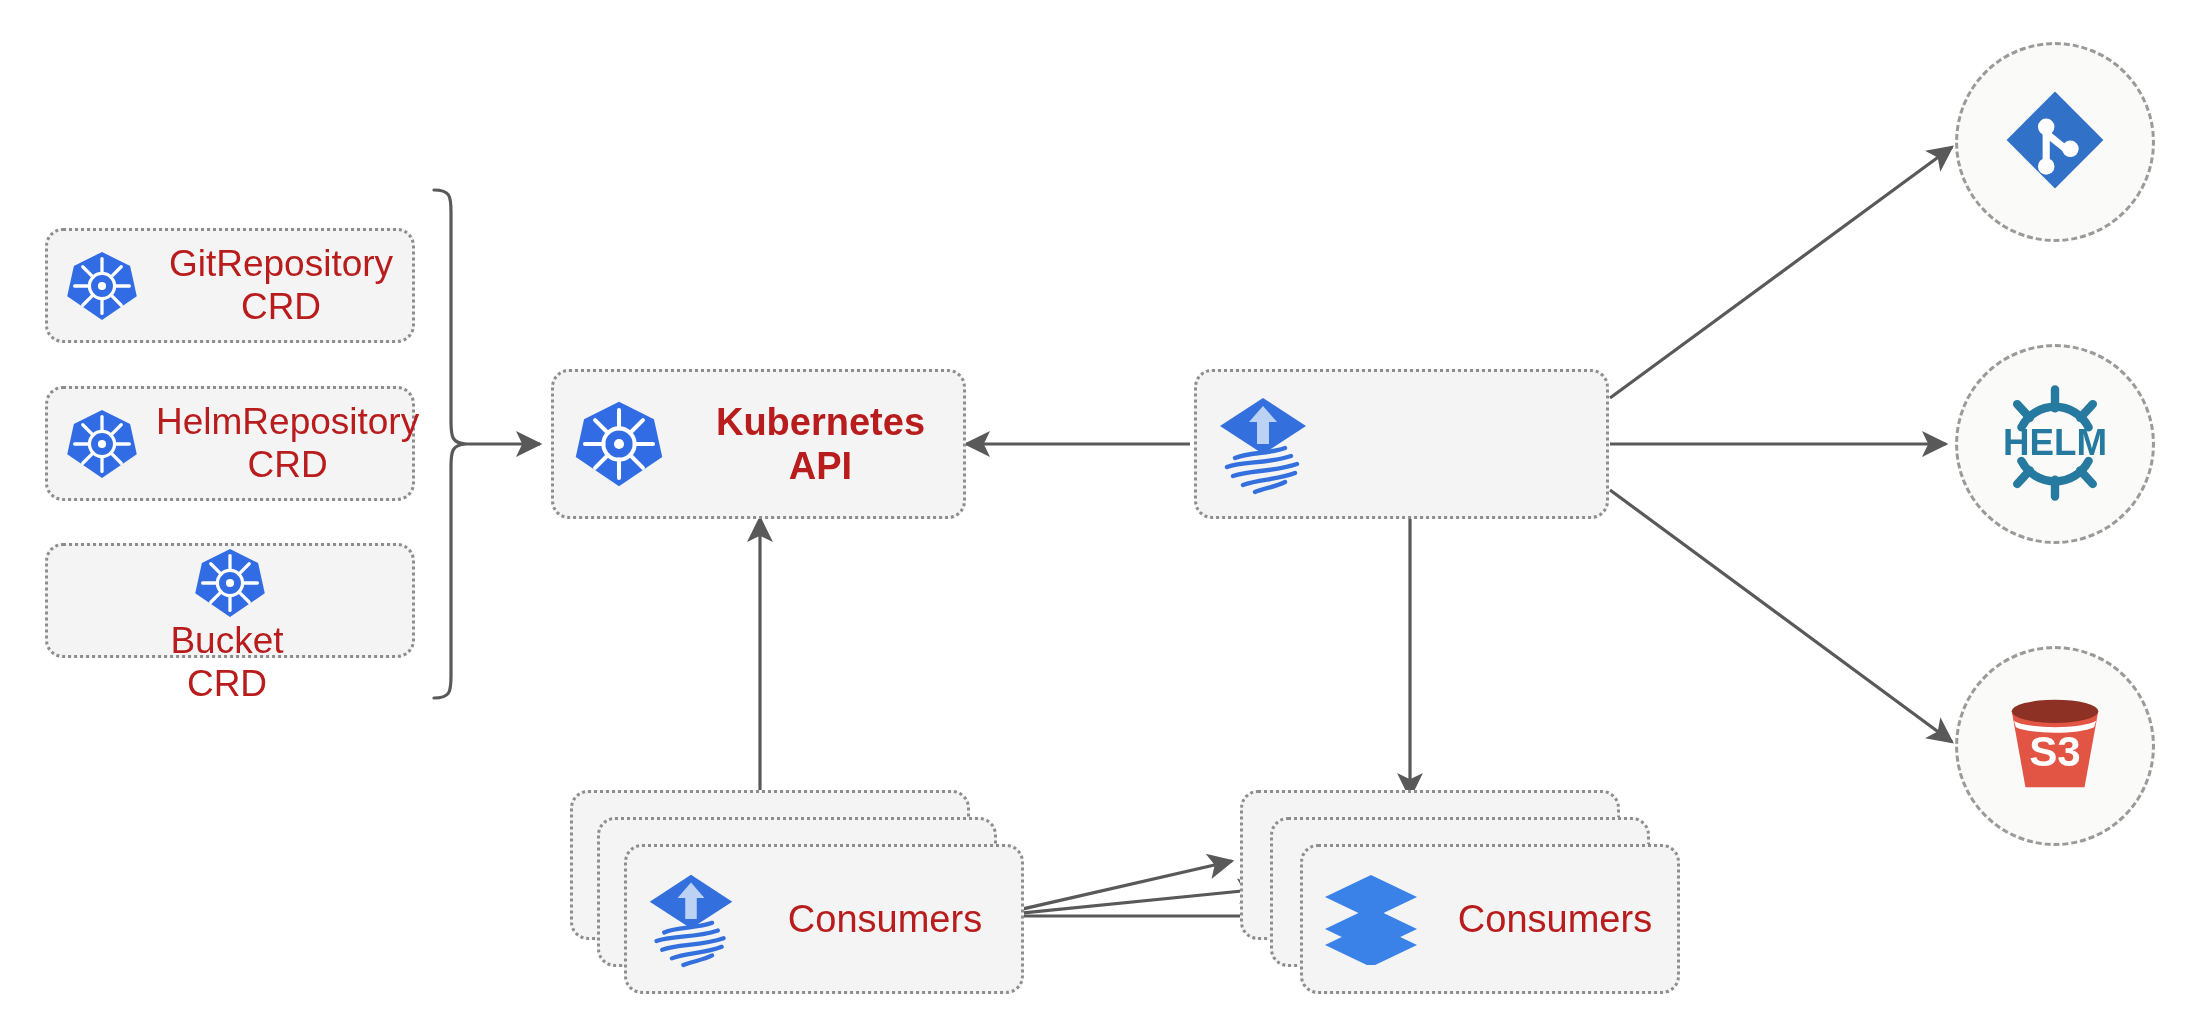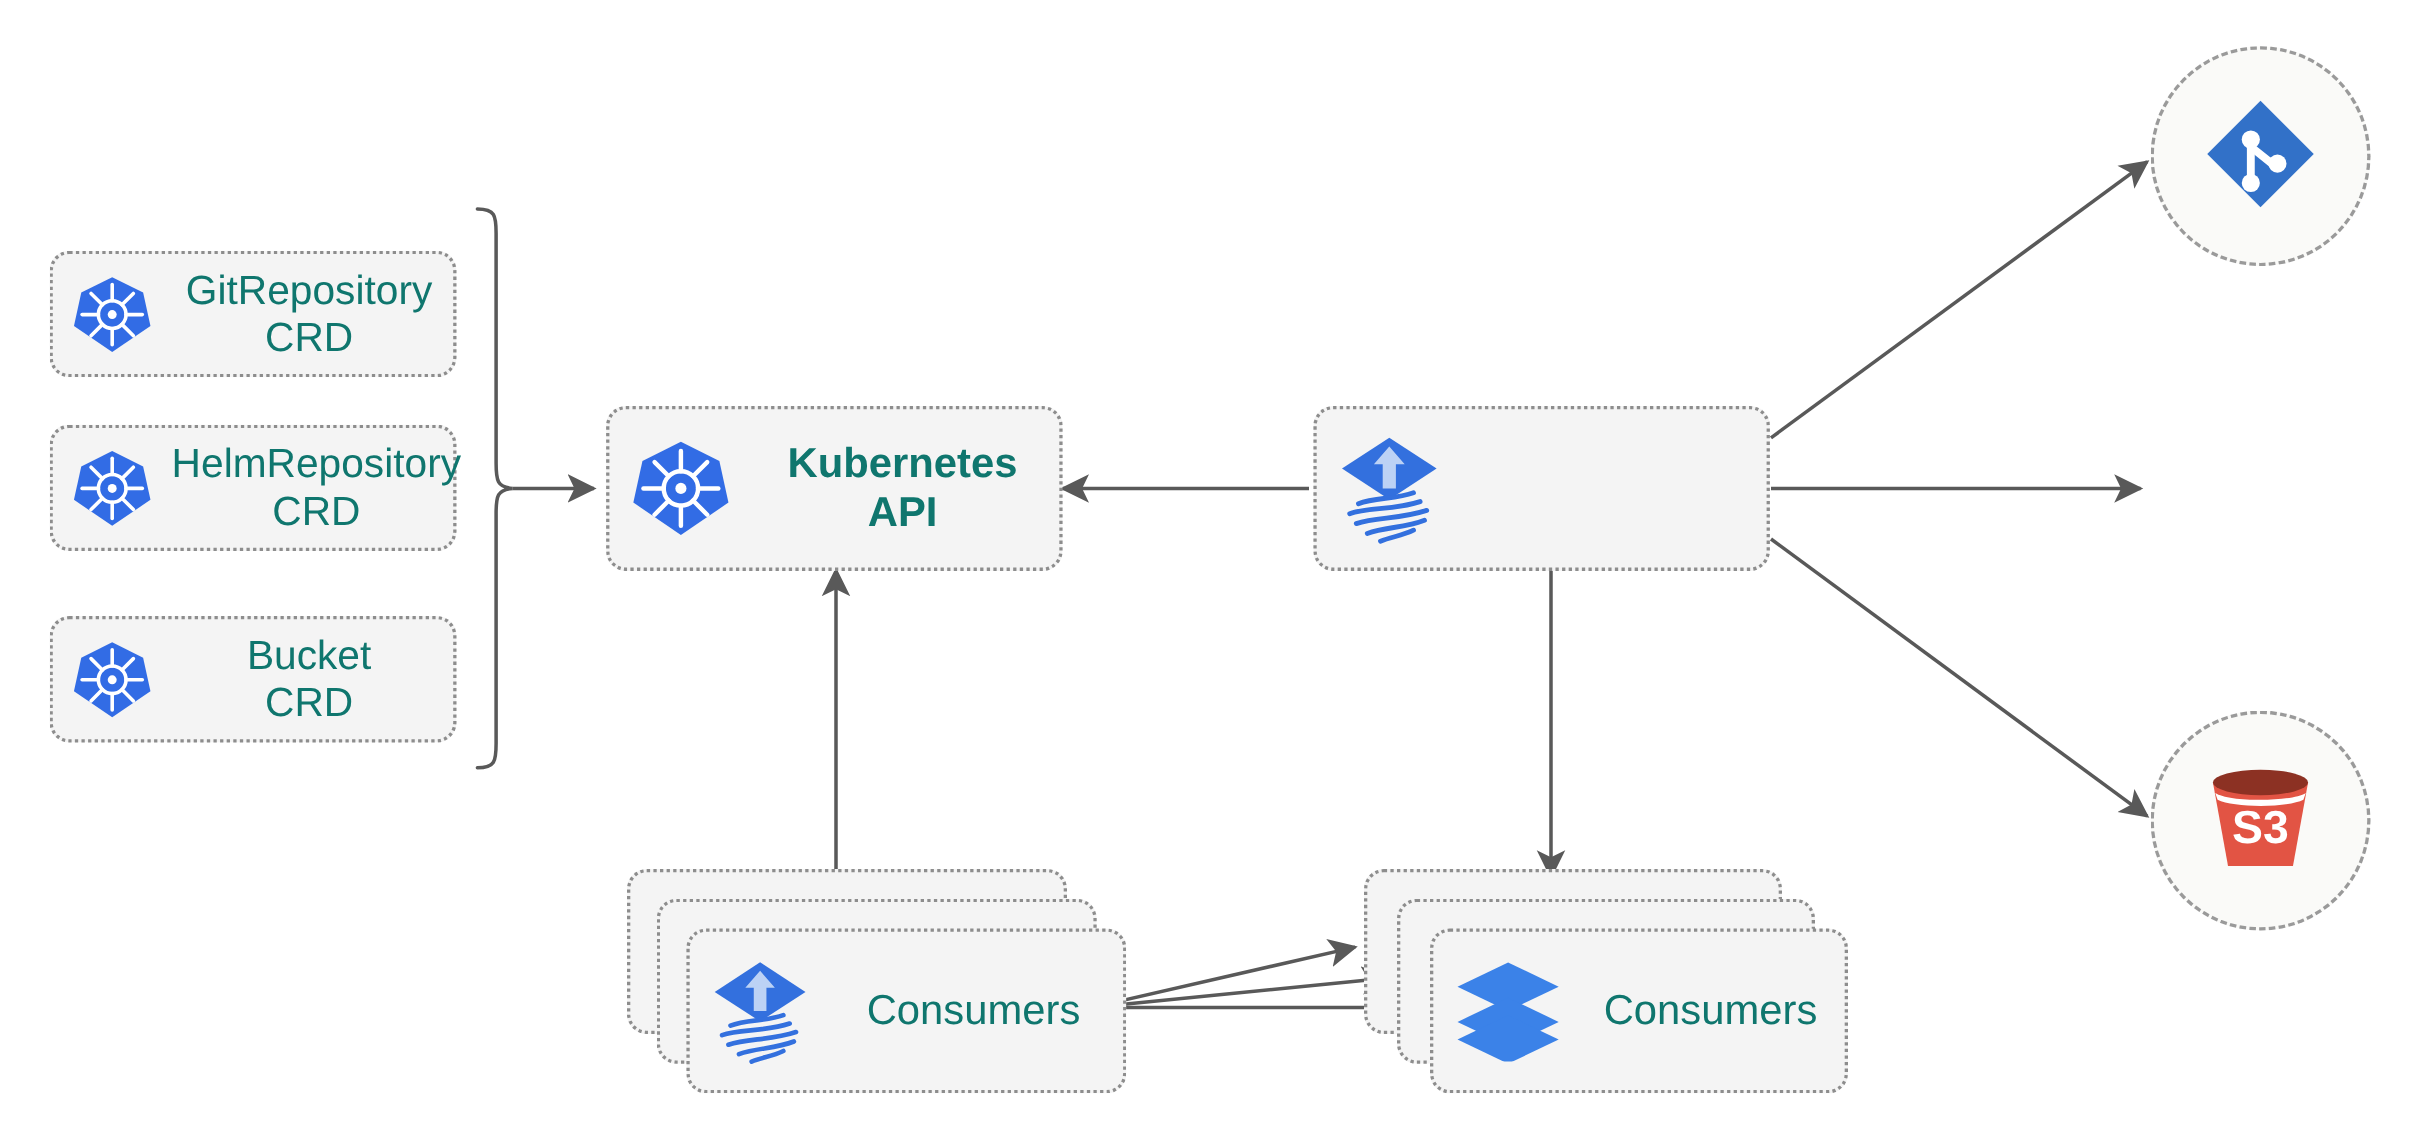--- a/index.html
+++ b/index.html
@@ -32,21 +32,21 @@
     position: absolute;
     box-sizing: border-box;
     background: #f4f4f4;
     border: 3px dotted #8d8d8d;
     border-radius: 18px;
     display: flex;
     align-items: center;
     justify-content: flex-start;
   }
   .node-label {
-    color: #0f766e;
+    color: #b91c1c;
     font-size: 38px;
     line-height: 1.16;
     text-align: center;
     white-space: pre-line;
     flex: 1;
     padding-right: 6px;
   }
   .crd-box .node-label {
     font-size: 37px;
   }
@@ -154,21 +154,21 @@
           <line x1="76" y1="24" x2="62" y2="38"></line>
           <line x1="38" y1="62" x2="24" y2="76"></line>
         </g>
         <circle cx="50" cy="50" r="5.5" fill="#ffffff"></circle>
       </svg>
     </span>
     <span class="node-label">HelmRepository
 CRD</span>
   </div>
 
-  <div class="node crd-box" style="left:45px; top:560px; width:370px; height:115px;">
+  <div class="node crd-box" style="left:45px; top:543px; width:370px; height:115px;flex-direction:column;">
     <span class="icon-slot" style="width:108px;">
       <svg width="74" height="74" viewBox="0 0 100 100" xmlns="http://www.w3.org/2000/svg">
         <polygon points="50,4 88,23 97,64 50,96 3,64 12,23" fill="#326ce5"></polygon>
         <g fill="none" stroke="#ffffff" stroke-width="4.4" stroke-linecap="round">
           <circle cx="50" cy="50" r="17"></circle>
           <line x1="50" y1="13" x2="50" y2="33"></line>
           <line x1="50" y1="67" x2="50" y2="87"></line>
           <line x1="13" y1="50" x2="33" y2="50"></line>
           <line x1="67" y1="50" x2="87" y2="50"></line>
           <line x1="24" y1="24" x2="38" y2="38"></line>
@@ -264,20 +264,37 @@
           <line x1="42" y1="72" x2="42" y2="40"></line>
           <path d="M 42 44 L 62 60"></path>
         </g>
         <circle cx="42" cy="74" r="7.5" fill="#ffffff"></circle>
         <circle cx="42" cy="38" r="7.5" fill="#ffffff"></circle>
         <circle cx="64" cy="58" r="7.5" fill="#ffffff"></circle>
       </svg>
     </span>
   </div>
 
+  <div class="circle-node" style="left:1955px; top:344px; width:200px; height:200px;">
+    <span>
+      <svg width="126" height="126" viewBox="0 0 120 120" xmlns="http://www.w3.org/2000/svg">
+        <g stroke="#277a9f" stroke-width="8" fill="none" stroke-linecap="round">
+          <path d="M 28 46 A 36 36 0 0 1 92 46"></path>
+          <path d="M 28 78 A 36 36 0 0 0 92 78"></path>
+          <line x1="60" y1="10" x2="60" y2="28"></line>
+          <line x1="60" y1="96" x2="60" y2="112"></line>
+          <line x1="24" y1="24" x2="36" y2="37"></line>
+          <line x1="96" y1="24" x2="84" y2="37"></line>
+          <line x1="24" y1="100" x2="36" y2="87"></line>
+          <line x1="96" y1="100" x2="84" y2="87"></line>
+        </g>
+        <text x="60" y="72" text-anchor="middle" font-family="Liberation Sans, sans-serif" font-size="35" font-weight="bold" fill="#277a9f">HELM</text>
+      </svg>
+    </span>
+  </div>
 
   <div class="circle-node" style="left:1955px; top:646px; width:200px; height:200px;">
     <span>
       <svg width="116" height="116" viewBox="0 0 110 110" xmlns="http://www.w3.org/2000/svg">
         <path d="M 14 24 L 96 24 L 83 96 L 27 96 Z" fill="#e25444"></path>
         <ellipse cx="55" cy="24" rx="41" ry="11" fill="#8c3123"></ellipse>
         <path d="M 16 33 C 28 41, 82 41, 94 33 L 92 39 C 78 46, 32 46, 18 39 Z" fill="#ffffff"></path>
         <text x="55" y="76" text-anchor="middle" font-family="Liberation Sans, sans-serif" font-size="40" font-weight="bold" fill="#ffffff">S3</text>
       </svg>
     </span>

